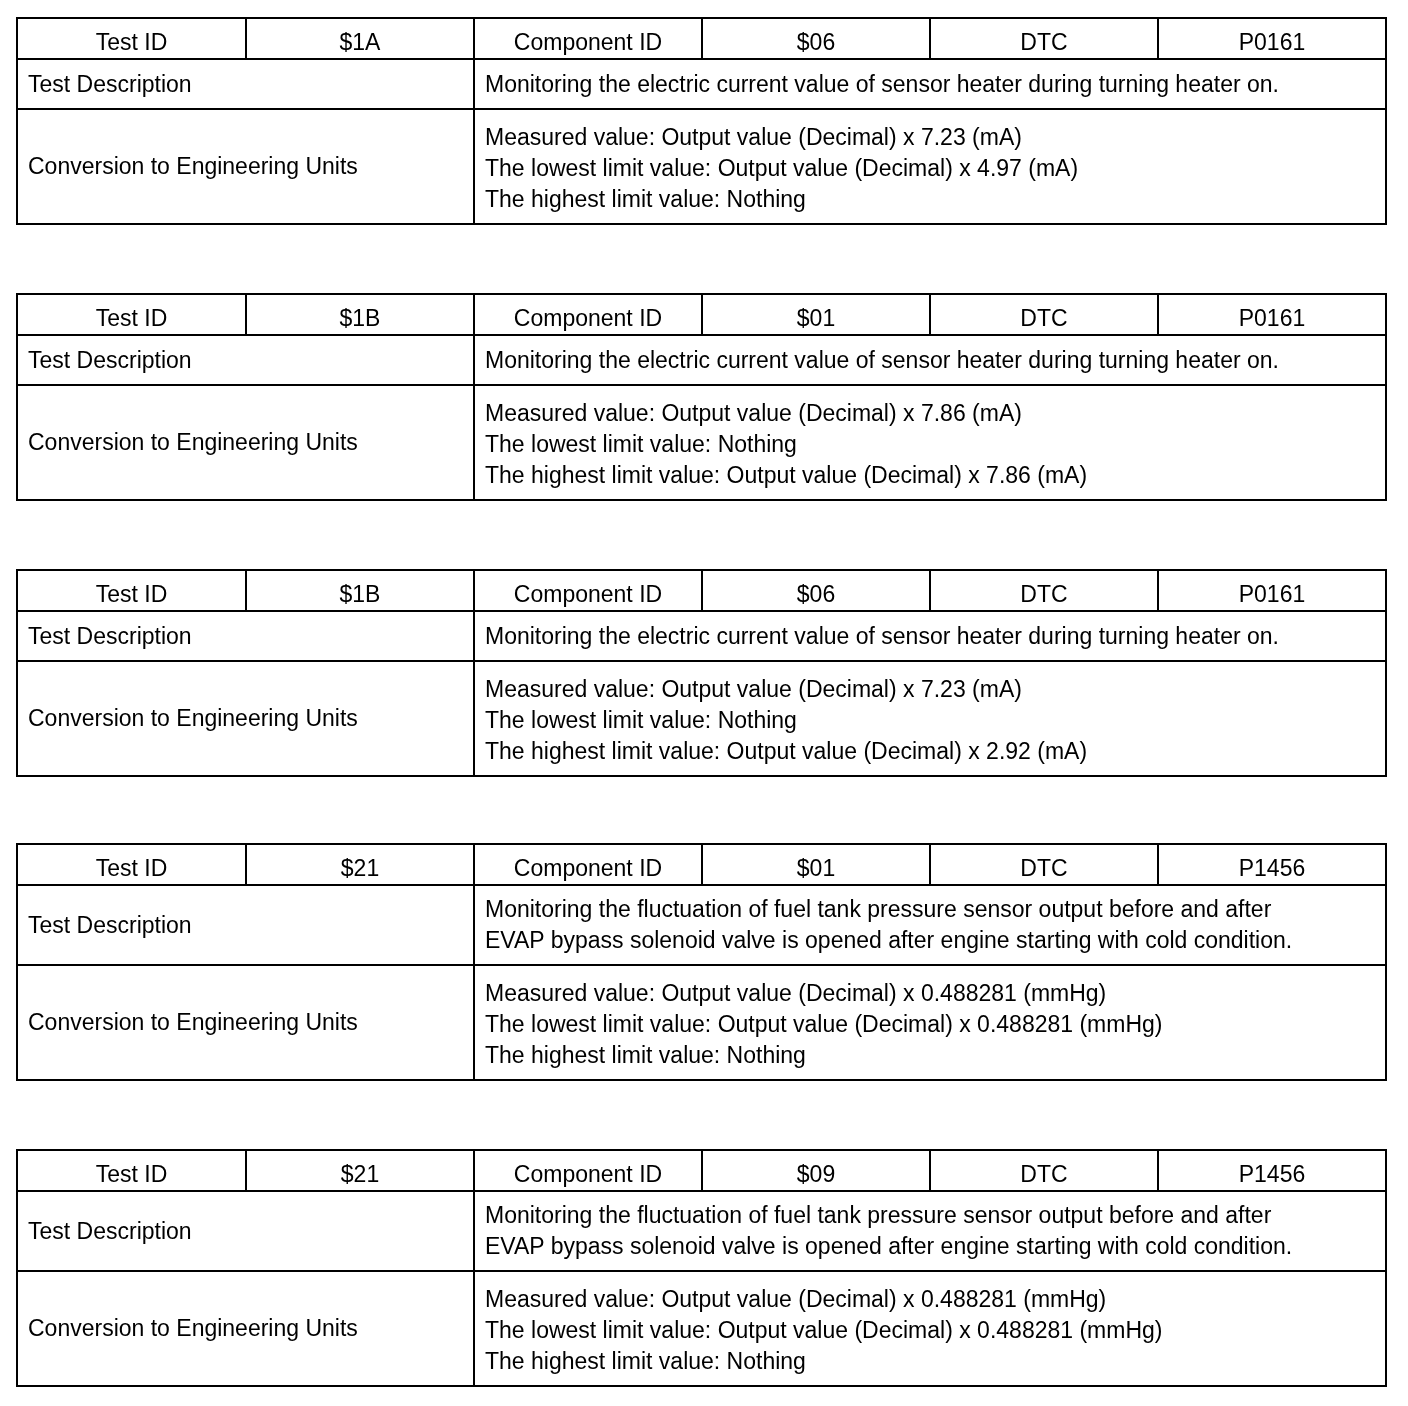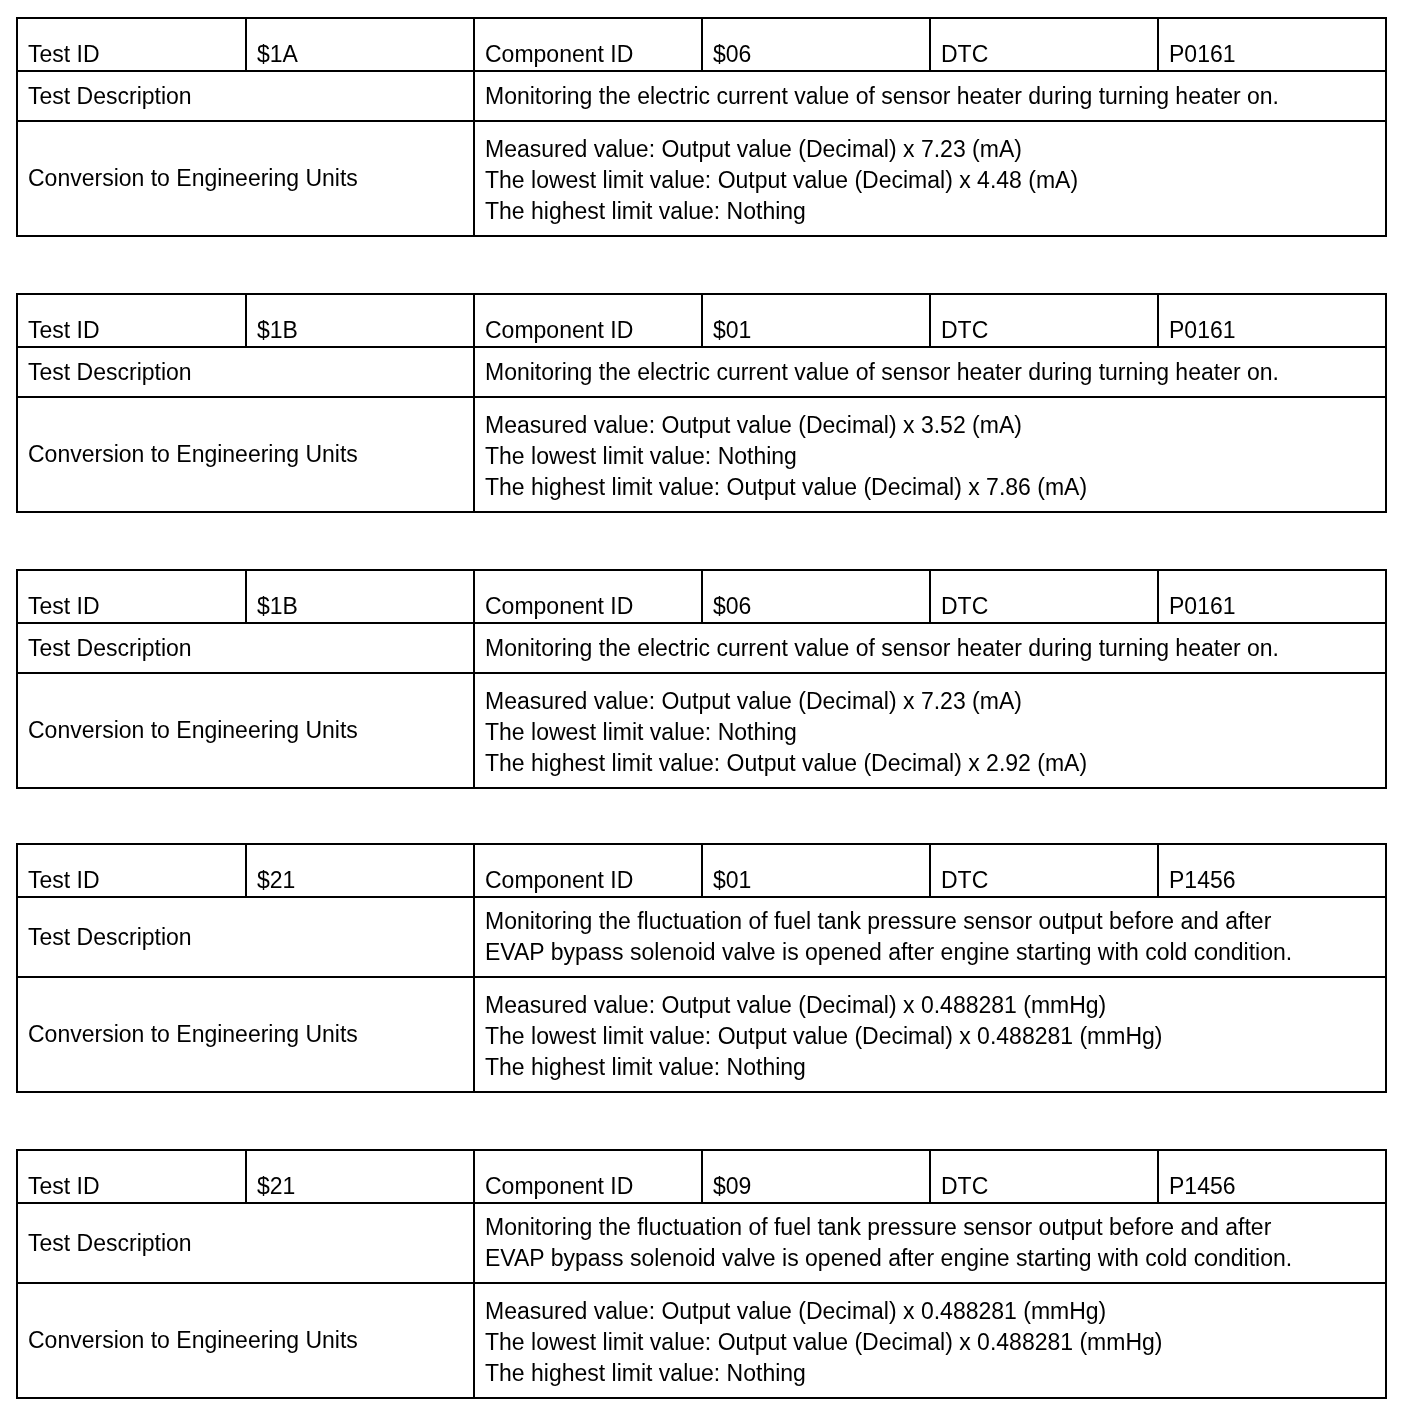--- a/index.html
+++ b/index.html
@@ -2,21 +2,21 @@
 <html><head>
 <meta charset="utf-8">
 <style>
   html, body { margin: 0; padding: 0; background: #ffffff; }
   body { width: 1408px; height: 1406px; position: relative; overflow: hidden;
          font-family: "Liberation Sans", sans-serif; color: #000; }
   .tbl { position: absolute; left: 16px; width: 1369px; border-collapse: collapse;
          table-layout: fixed; }
   .tbl td { border: 2px solid #000; padding: 0 10px; font-size: 23px; line-height: 31px;
             vertical-align: middle; white-space: nowrap; }
-  .tbl tr.hdr td { height: 40px; vertical-align: top; padding-top: 20px; box-sizing: border-box; }
+  .tbl tr.hdr td { height: 40px; vertical-align: top; padding-top: 8px; box-sizing: border-box; text-align: center; }
   .tbl tr.desc td { height: 48px; }
   .tbl tr.desc.two td { height: 78px; }
   .tbl tr.conv td { height: 109px; }
   .tbl td.lines { padding-top: 4px; padding-bottom: 0; }
   .line { display: block; }
   #t1 { top: 17px; }
   #t2 { top: 293px; }
   #t3 { top: 569px; }
   #t4 { top: 843px; }
   #t5 { top: 1149px; }
@@ -45,21 +45,21 @@
   <tr class="desc">
     <td colspan="2">Test Description</td>
     <td colspan="4">
       <span class="line">Monitoring the electric current value of sensor heater during turning heater on.</span>
     </td>
   </tr>
   <tr class="conv">
     <td colspan="2">Conversion to Engineering Units</td>
     <td colspan="4" class="lines">
       <span class="line">Measured value: Output value (Decimal) x 7.23 (mA)</span>
-      <span class="line">The lowest limit value: Output value (Decimal) x 4.48 (mA)</span>
+      <span class="line">The lowest limit value: Output value (Decimal) x 4.97 (mA)</span>
       <span class="line">The highest limit value: Nothing</span>
     </td>
   </tr>
 </tbody>
   </table>
 
 <table class="tbl" id="t2">
   <colgroup>
       <col style="width:229px">
       <col style="width:228px">
@@ -79,21 +79,21 @@
   </tr>
   <tr class="desc">
     <td colspan="2">Test Description</td>
     <td colspan="4">
       <span class="line">Monitoring the electric current value of sensor heater during turning heater on.</span>
     </td>
   </tr>
   <tr class="conv">
     <td colspan="2">Conversion to Engineering Units</td>
     <td colspan="4" class="lines">
-      <span class="line">Measured value: Output value (Decimal) x 3.52 (mA)</span>
+      <span class="line">Measured value: Output value (Decimal) x 7.86 (mA)</span>
       <span class="line">The lowest limit value: Nothing</span>
       <span class="line">The highest limit value: Output value (Decimal) x 7.86 (mA)</span>
     </td>
   </tr>
 </tbody>
   </table>
 
 <table class="tbl" id="t3">
   <colgroup>
       <col style="width:229px">

